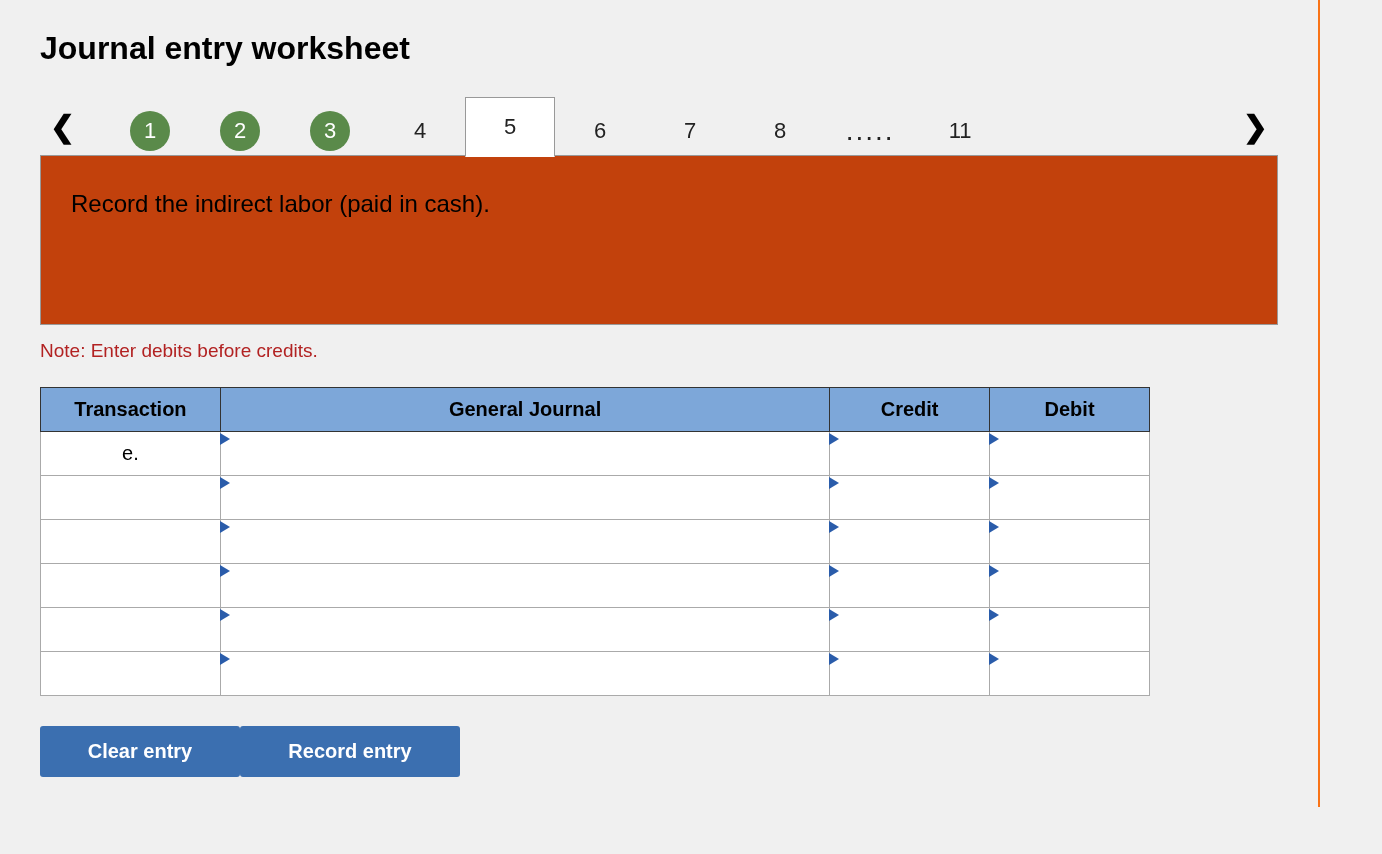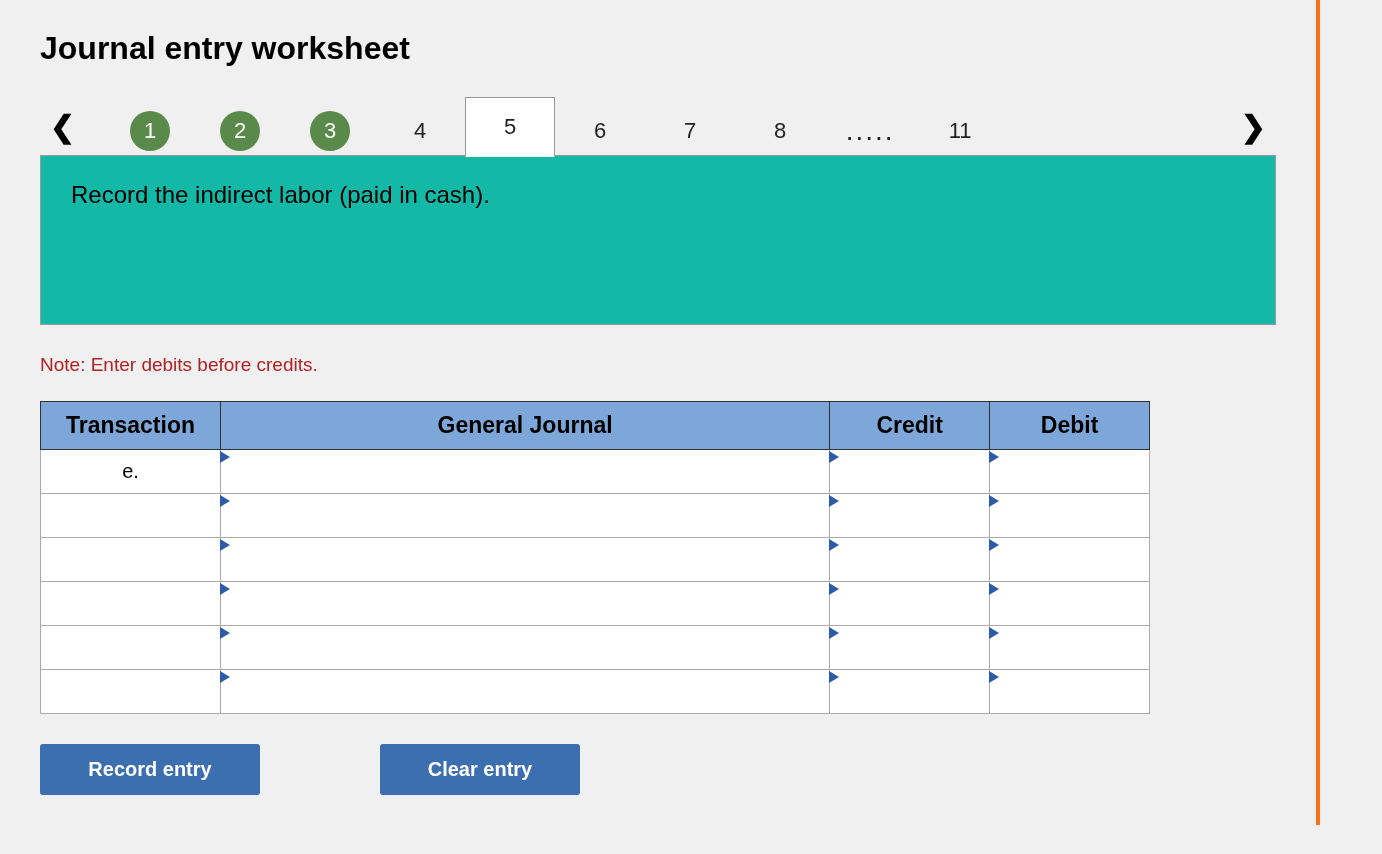--- a/index.html
+++ b/index.html
@@ -6,21 +6,21 @@
   body {
     margin: 0;
     padding: 0;
     background: #f0f0f0;
     font-family: Arial, Helvetica, sans-serif;
     width: 1382px;
   }
   .page {
     background: #f0f0f0;
     padding: 20px 40px 30px 40px;
-    border-right: 4px solid #f97316;
+    border-right: 2px solid #f97316;
     width: 1320px;
   }
   .title {
     font-size: 32px;
     font-weight: bold;
     margin: 10px 0 30px 0;
   }
   .tab-row {
     display: flex;
     align-items: center;
@@ -65,43 +65,43 @@
     border-bottom: 1px solid #fff;
     height: 60px;
     margin-bottom: -1px;
   }
   .tab.ellipsis {
     font-size: 28px;
     letter-spacing: 2px;
     cursor: default;
   }
   .instruction-box {
-    background: #14b8a6;
+    background: #c2410c;
     border: 1px solid #999;
-    padding: 25px 30px;
+    padding: 34px 30px;
     font-size: 24px;
     min-height: 170px;
-    margin-bottom: 29px;
+    margin-bottom: 15px;
     position: relative;
     z-index: 1;
   }
   .note {
     color: #b22222;
     font-size: 19px;
     margin-bottom: 25px;
   }
   table.journal {
     border-collapse: collapse;
     width: 1110px;
   }
   table.journal th {
     background: #7da7d9;
     border: 1px solid #333;
     padding: 10px 8px;
-    font-size: 23px;
+    font-size: 20px;
     font-weight: bold;
     text-align: center;
   }
   table.journal td {
     border: 1px solid #aaa;
     height: 44px;
     padding: 0;
     position: relative;
     background: #fff;
     text-align: center;
@@ -216,16 +216,16 @@
         <tr>
           <td class="col-trans"></td>
           <td class="col-gj has-marker"></td>
           <td class="col-debit has-marker"></td>
           <td class="col-credit has-marker"></td>
         </tr>
       </tbody>
   </table>
 
   <div class="button-row">
+    <button class="btn clear">Clear entry</button>
     <button class="btn record">Record entry</button>
-    <button class="btn clear">Clear entry</button>
   </div>
 </div>
 
 </body></html>

